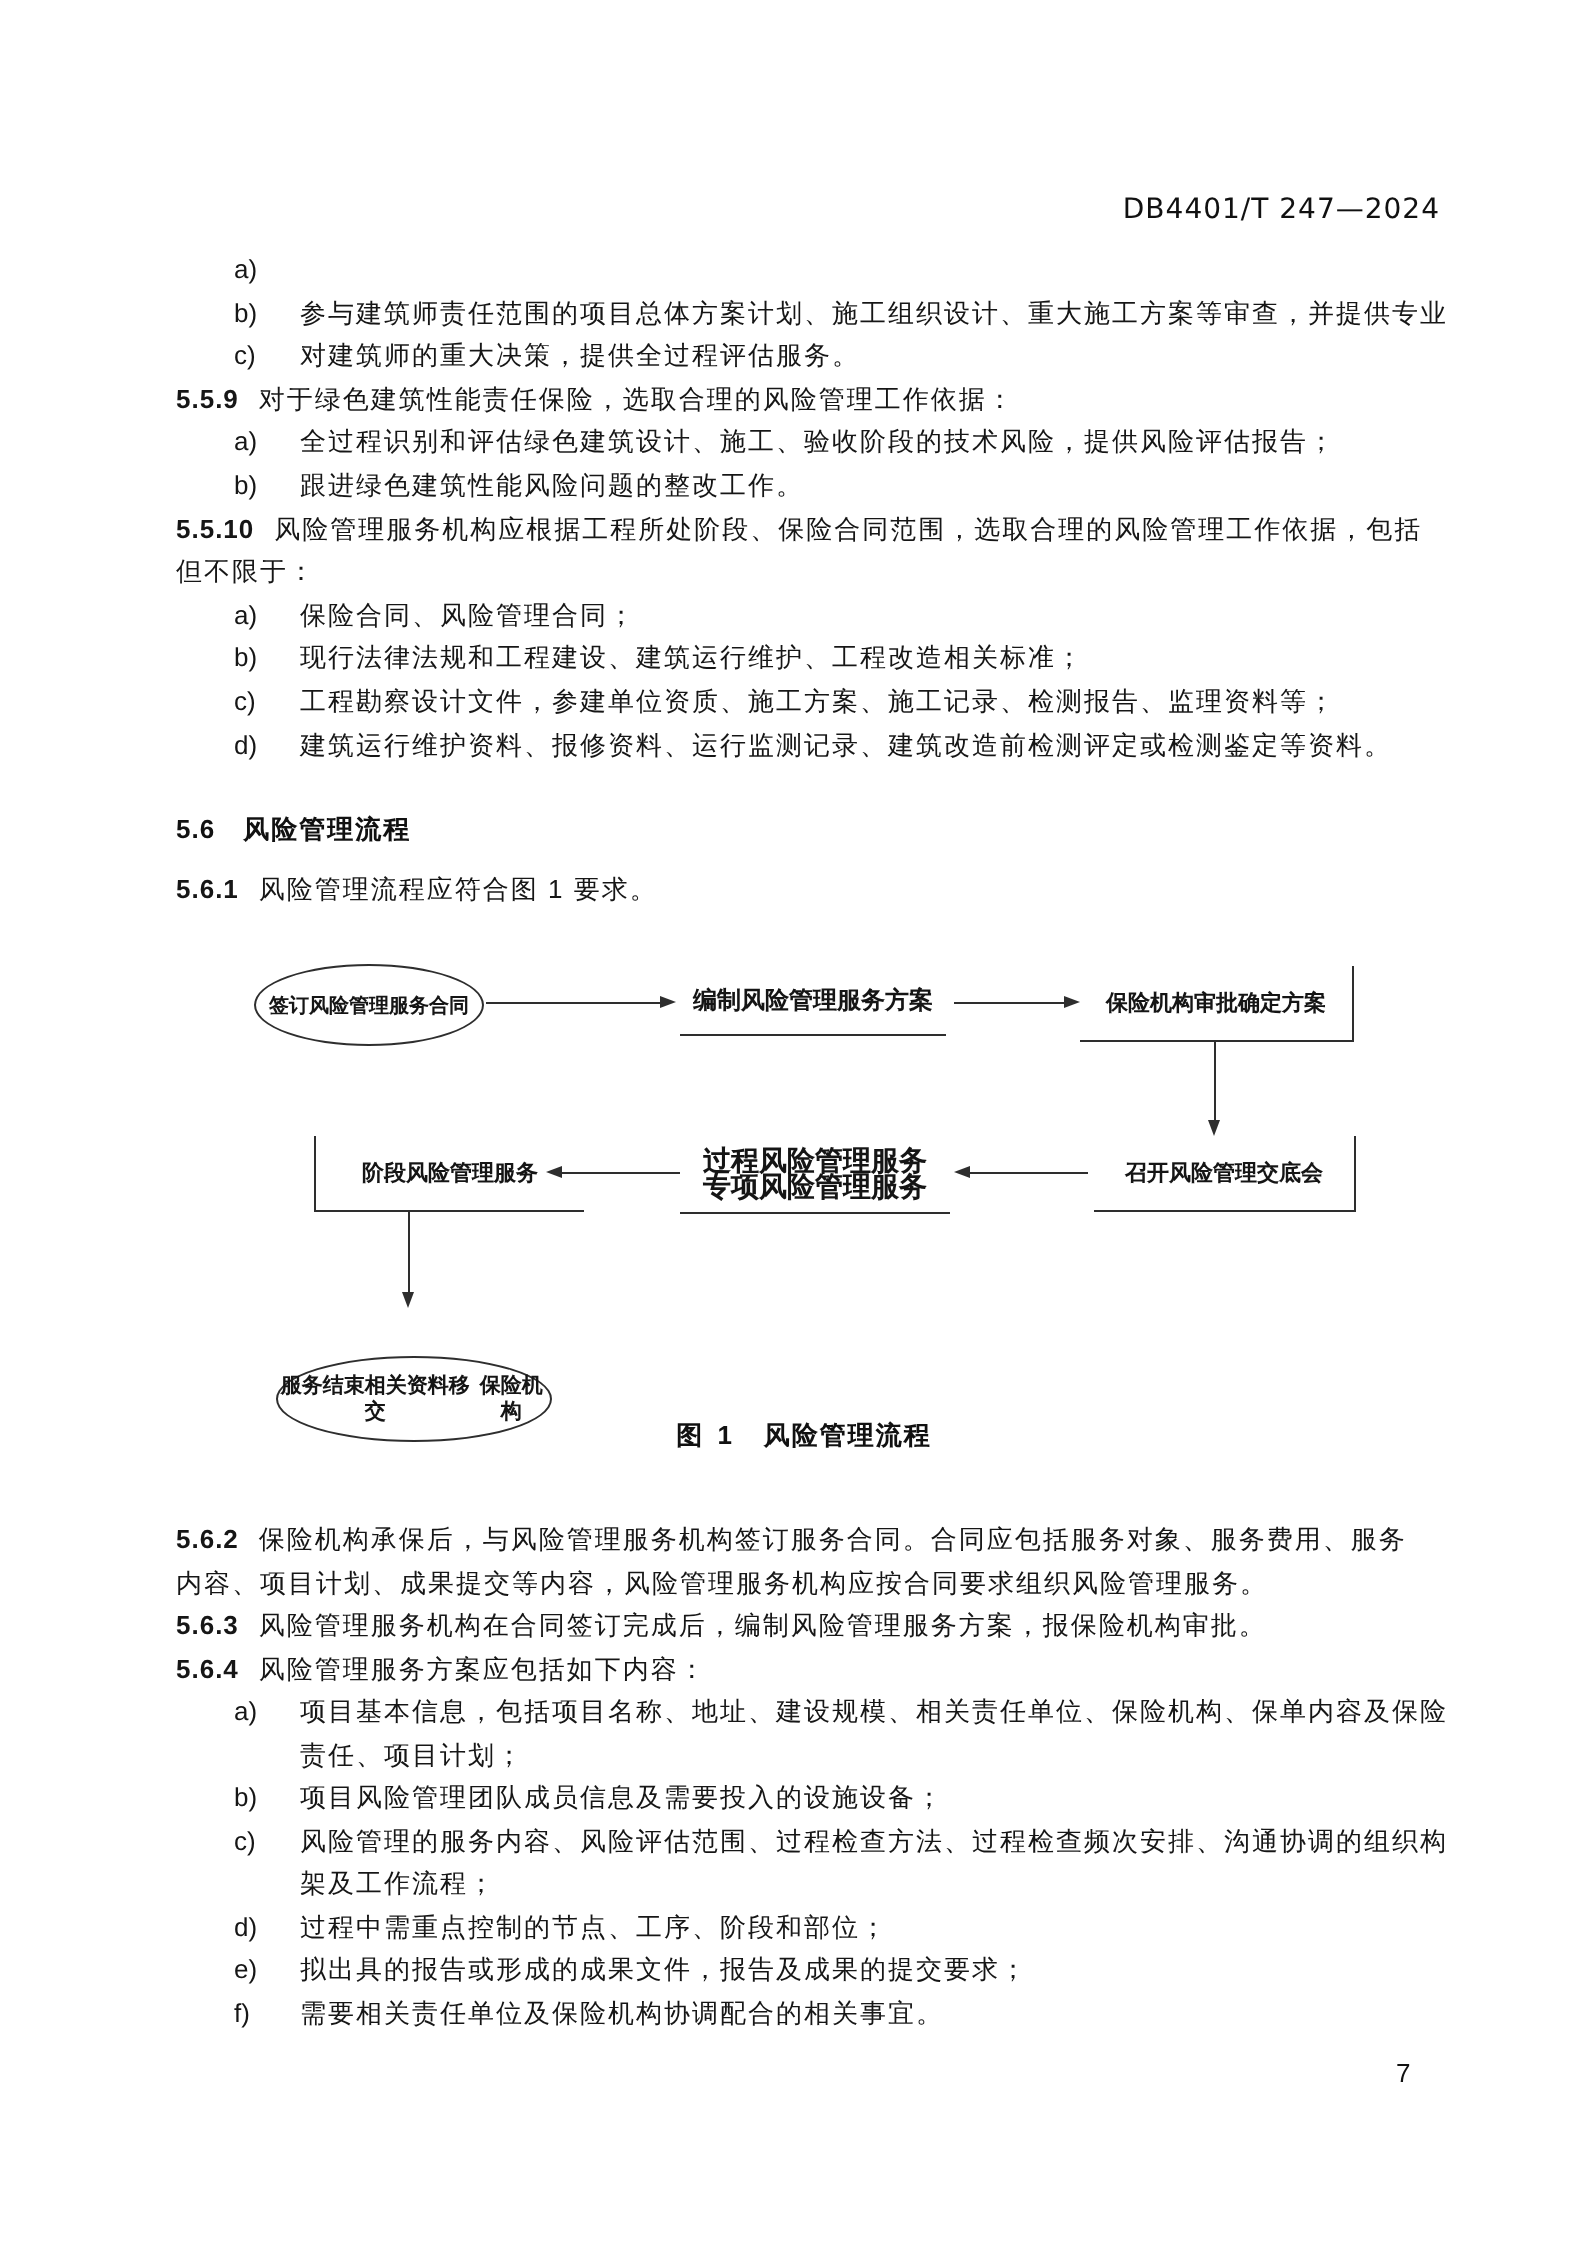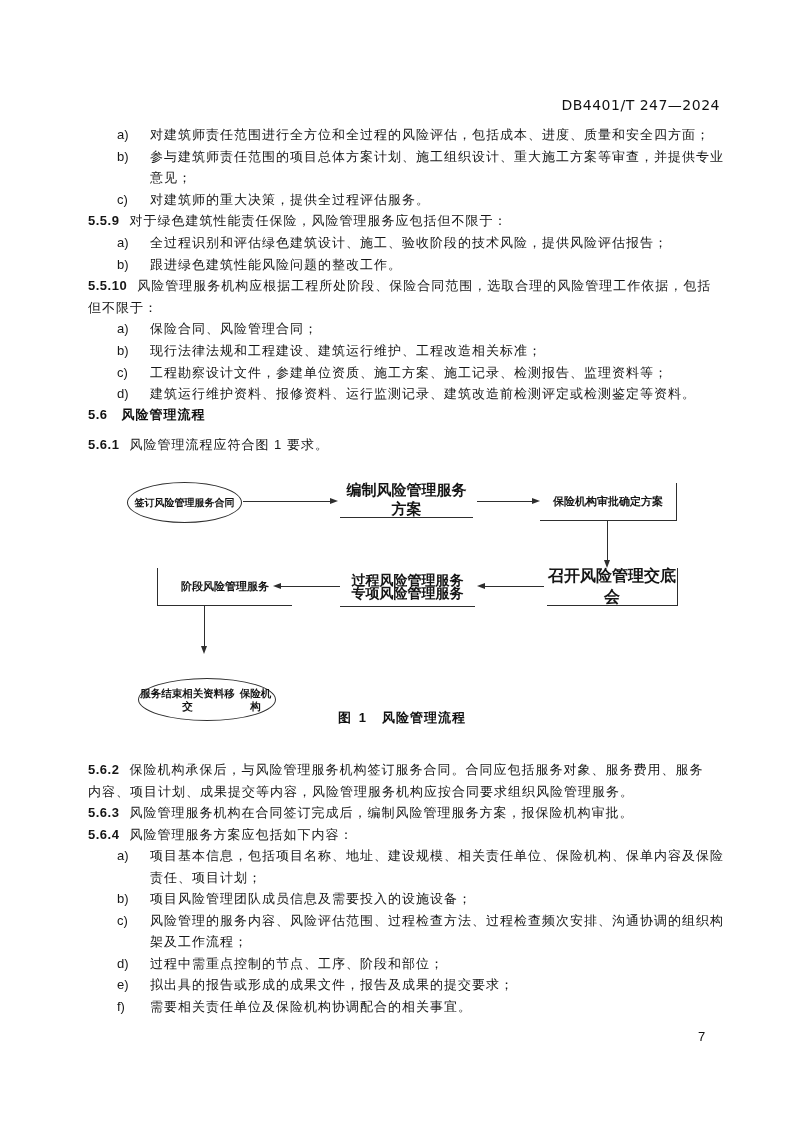--- a/index.html
+++ b/index.html
@@ -36,23 +36,23 @@
     position:absolute; left:88px; top:436px; font-size:13px; letter-spacing:1px;
     white-space:nowrap; color:#161616;
   }
   
   .flow { position:absolute; left:0; top:0; width:702px; height:1123px; pointer-events:none; }
   .node {
     position:absolute; display:flex; align-items:center; justify-content:center;
     font-weight:bold; color:#151515; text-align:center; letter-spacing:0;
   }
   .n-start  { left:127px; top:482px; width:113px; height:39px; border:1px solid #2e2e2e; border-radius:50%; font-size:10px; }
-  .n-plan   { left:340px; top:483px; width:133px; height:34px; border-bottom:1px solid #2e2e2e; font-size:15px;font-family:Liberation Mono, monospace; }
+  .n-plan   { left:340px; top:483px; width:133px; height:34px; border-bottom:1px solid #2e2e2e; font-size:12px;font-family:Liberation Mono, monospace; }
   .n-approve{ left:540px; top:483px; width:136px; height:37px; border-right:1px solid #2e2e2e; border-bottom:1px solid #2e2e2e; font-size:11px; }
-  .n-meeting{ left:547px; top:568px; width:130px; height:37px; border-right:1px solid #2e2e2e; border-bottom:1px solid #2e2e2e; font-size:16px; }
+  .n-meeting{ left:547px; top:568px; width:130px; height:37px; border-right:1px solid #2e2e2e; border-bottom:1px solid #2e2e2e; font-size:11px; }
   .n-process{ left:340px; top:568px; width:135px; height:38px; border-bottom:1px solid #2e2e2e; font-size:14px; line-height:13.5px; flex-direction:column; }
   .n-stage  { left:157px; top:568px; width:134px; height:37px; border-left:1px solid #2e2e2e; border-bottom:1px solid #2e2e2e; font-size:11px; }
   .n-end    { left:138px; top:678px; width:136px; height:41px; border:1px solid #2e2e2e; border-radius:50%; font-size:10.5px; line-height:13px; }
   .aline-h { position:absolute; height:1px; background:#2e2e2e; }
   .aline-v { position:absolute; width:1px;  background:#2e2e2e; }
   .ah { position:absolute; width:0; height:0; }
   .ah.right { border-top:3.5px solid transparent; border-bottom:3.5px solid transparent; border-left:8px solid #2e2e2e; }
   .ah.left  { border-top:3.5px solid transparent; border-bottom:3.5px solid transparent; border-right:8px solid #2e2e2e; }
   .ah.down  { border-left:3.5px solid transparent; border-right:3.5px solid transparent; border-top:8px solid #2e2e2e; }
   .fig-caption {
@@ -63,25 +63,24 @@
   .pageno { position:absolute; left:698px; top:1029px; font-size:13px; color:#111; }
 </style>
 </head>
 <body>
 
 <div class="page">
 
   <div class="hdr">DB4401/T 247—2024</div>
 
   <div class="textblock" id="block-top">
-    <div class="ln item"><span class="letter">a)</span><span>对建筑师责任范围进行全方位和全过程的风险评估，包括成本、进度、质量和安全四方面；</span></div>
+    <div class="ln item"><span class="letter">a)</span></div>
     <div class="ln item"><span class="letter">b)</span><span>参与建筑师责任范围的项目总体方案计划、施工组织设计、重大施工方案等审查，并提供专业</span></div>
-    <div class="ln cont"><span>意见；</span></div>
     <div class="ln item"><span class="letter">c)</span><span>对建筑师的重大决策，提供全过程评估服务。</span></div>
-    <div class="ln clause"><span class="num">5.5.9</span><span>对于绿色建筑性能责任保险，风险管理服务应包括但不限于：</span></div>
+    <div class="ln clause"><span class="num">5.5.9</span><span>对于绿色建筑性能责任保险，选取合理的风险管理工作依据：</span></div>
     <div class="ln item"><span class="letter">a)</span><span>全过程识别和评估绿色建筑设计、施工、验收阶段的技术风险，提供风险评估报告；</span></div>
     <div class="ln item"><span class="letter">b)</span><span>跟进绿色建筑性能风险问题的整改工作。</span></div>
     <div class="ln clause"><span class="num">5.5.10</span><span>风险管理服务机构应根据工程所处阶段、保险合同范围，选取合理的风险管理工作依据，包括</span></div>
     <div class="ln"><span>但不限于：</span></div>
     <div class="ln item"><span class="letter">a)</span><span>保险合同、风险管理合同；</span></div>
     <div class="ln item"><span class="letter">b)</span><span>现行法律法规和工程建设、建筑运行维护、工程改造相关标准；</span></div>
     <div class="ln item"><span class="letter">c)</span><span>工程勘察设计文件，参建单位资质、施工方案、施工记录、检测报告、监理资料等；</span></div>
     <div class="ln item"><span class="letter">d)</span><span>建筑运行维护资料、报修资料、运行监测记录、建筑改造前检测评定或检测鉴定等资料。</span></div>
   </div>
 

